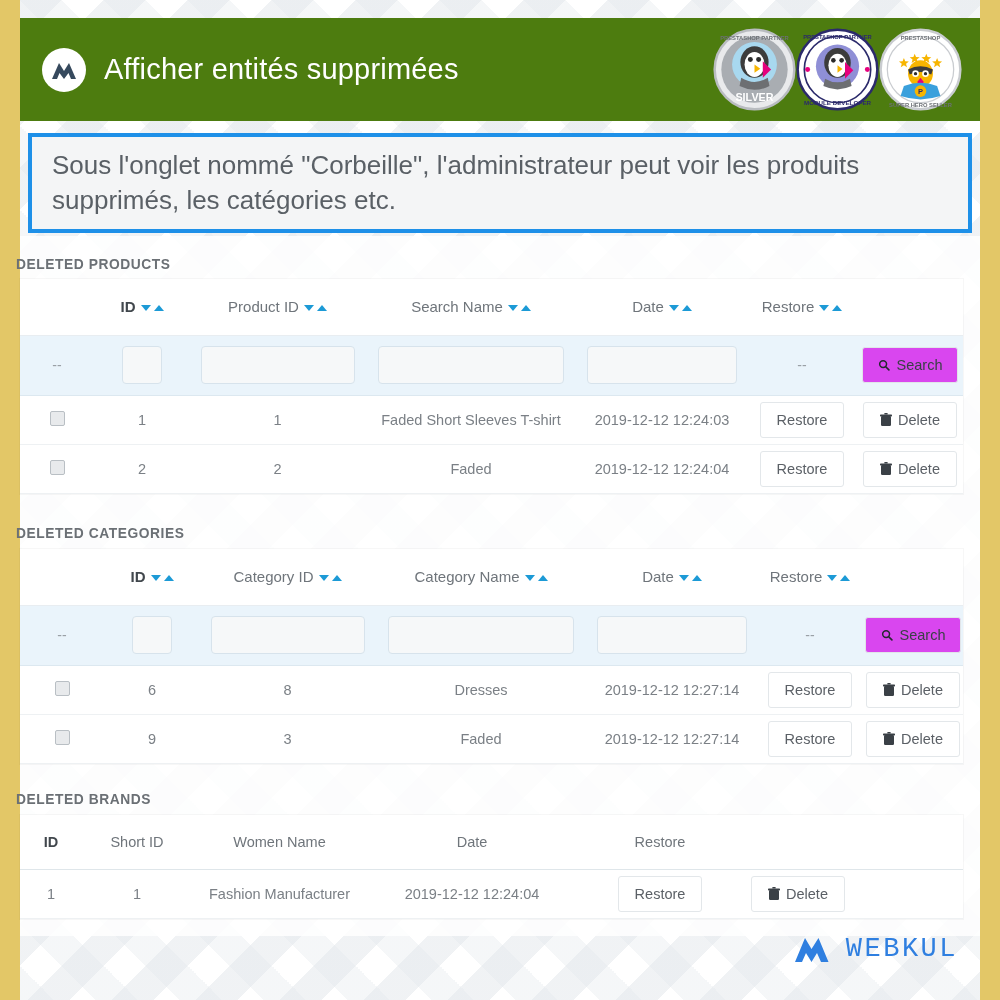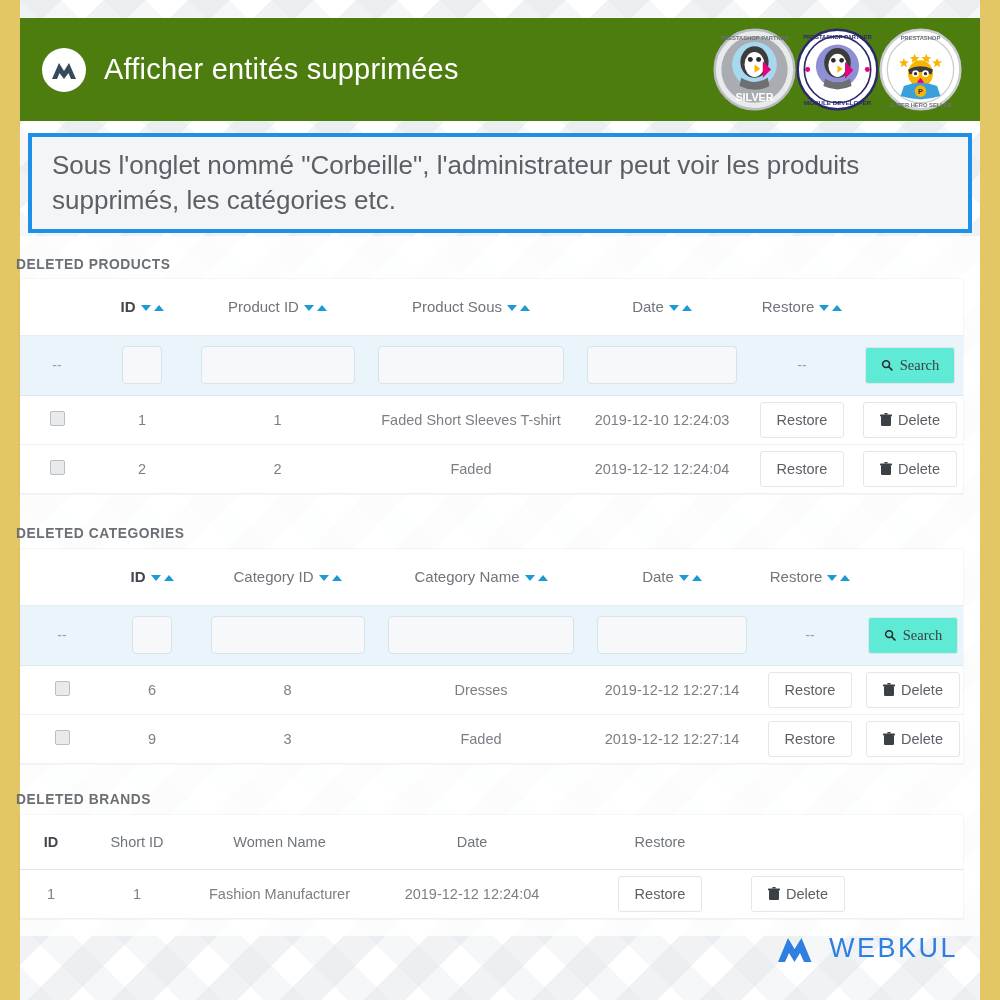--- a/index.html
+++ b/index.html
@@ -123,27 +123,26 @@
     width: 88%;
     height: 38px;
     background: #f6f8f9;
     border: 1px solid #d7e3ec;
     border-radius: 4px;
     display: inline-block;
   }
   .filter-input.narrow { width: 40px; }
   .search-btn {
     display: inline-flex; align-items: center; gap: 7px;
-    background: #5eead4;
+    background: #d946ef;
     border: 1px solid #e1e5e9;
     border-radius: 3px;
     padding: 9px 15px;
     color: #3a4046; font-size: 14.5px;
     cursor: pointer;
-    font-family: Liberation Serif, serif;
   }
 
   tbody.data tr td {
     height: 49px;
     border-bottom: 1px solid #eef1f3;
     color: #7b8086;
     font-size: 14.5px;
   }
   .cbx {
     width: 15px; height: 15px;
@@ -169,21 +168,21 @@
   thead.plain th.id-col { color: #41474d; font-weight: 700; }
 
   
   .footer-logo {
     position: absolute;
     right: 42px; bottom: 36px;
     display: flex; align-items: center; gap: 10px;
   }
   .footer-word {
     color: #2f7fe0;
-    font-family: Liberation Sans, sans-serif;
+    font-family: Liberation Mono, monospace;
     font-size: 27px;
     letter-spacing: 2.5px;
   }
 </style>
 </head>
 <body>
 
 <div class="page">
   <div class="bg-pattern"></div>
   <div class="bg-white-veil"></div>
@@ -276,21 +275,21 @@
         <tr>
           <th></th>
           <th class="id-col"><span>ID</span><span class="sort">
                 <i class="tri down"></i>
                 <i class="tri up"></i>
               </span></th>
           <th><span>Product ID</span><span class="sort">
                 <i class="tri down"></i>
                 <i class="tri up"></i>
               </span></th>
-          <th><span>Product Sous</span><span class="sort">
+          <th><span>Search Name</span><span class="sort">
                 <i class="tri down"></i>
                 <i class="tri up"></i>
               </span></th>
           <th><span>Date</span><span class="sort">
                 <i class="tri down"></i>
                 <i class="tri up"></i>
               </span></th>
           <th><span>Restore</span><span class="sort">
                 <i class="tri down"></i>
                 <i class="tri up"></i>
@@ -316,21 +315,21 @@
             </span>
           </td>
         </tr>
       </tbody>
       <tbody class="data">
         <tr>
           <td><span class="cbx"></span></td>
           <td>1</td>
           <td>1</td>
           <td>Faded Short Sleeves T-shirt</td>
-          <td>2019-12-10 12:24:03</td>
+          <td>2019-12-12 12:24:03</td>
           <td><span class="btn">Restore</span></td>
           <td>
             <span class="btn">
               <svg class="trash" viewBox="0 0 12 14">
                   <rect x="1" y="3" width="10" height="10" rx="1.2" fill="#3a4046"></rect>
                   <rect x="0" y="1.6" width="12" height="1.8" rx=".7" fill="#3a4046"></rect>
                   <rect x="4.3" y="0" width="3.4" height="1.6" rx=".6" fill="#3a4046"></rect>
                 </svg>
               <span>Delete</span>
             </span>

